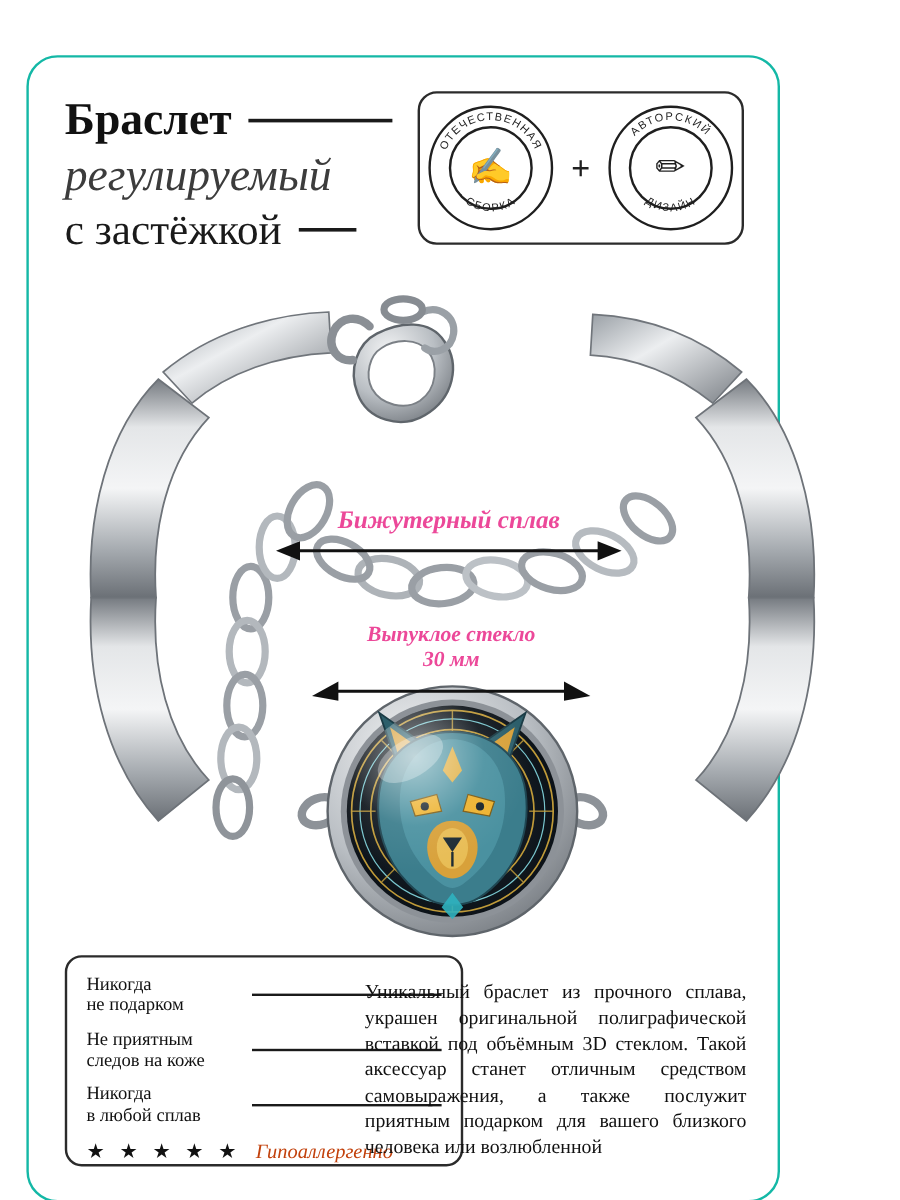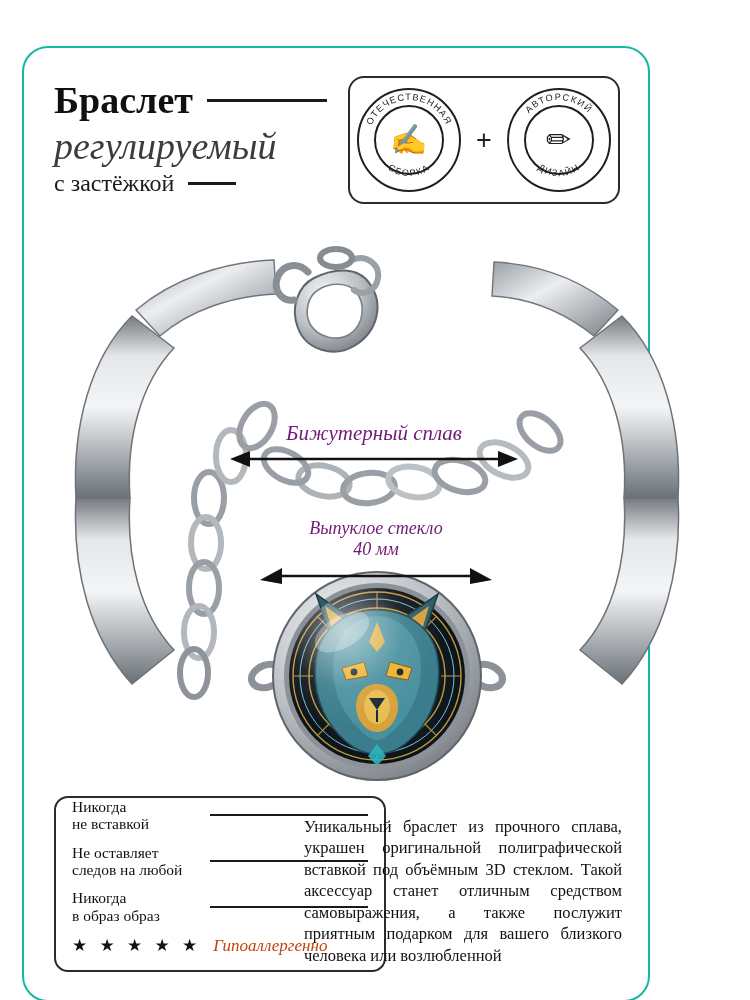--- a/index.html
+++ b/index.html
@@ -46,21 +46,21 @@
     letter-spacing: 0px;
   }
   .title-2 {
     font-size: 38px;
     font-style: italic;
     color: #3c3c3c;
     letter-spacing: 0px;
     text-align: center;
   }
   .title-3 {
-    font-size: 24px;
+    font-size: 36px;
     color: #1a1a1a;
   }
   .rule {
     height: 3px;
     background: #1a1a1a;
     margin-left: 14px;
     flex: 0 0 auto;
   }
   .rule-1 { width: 120px; }
   .rule-3 { width: 48px; }
@@ -119,40 +119,41 @@
     left: 0;
     top: 150px;
     width: 706px;
     height: 610px;
   }
 
   
   .callout {
     position: absolute;
     text-align: center;
-    color: #701a75;
+    color: #ec4899;
+    font-weight: bold;
   }
   .callout .txt {
     font-size: 21px;
     font-style: italic;
     white-space: nowrap;
   }
   .callout .txt.b2 { font-size: 18px; }
 
   
   .features {
     position: absolute;
     left: 30px;
     bottom: 28px;
     width: 332px;
     height: 176px;
     border: 2px solid #2b2b2b;
     border-radius: 14px;
     box-sizing: border-box;
-    padding: 0 16px 10px 16px;
+    padding: 14px 16px 10px 16px;
   }
   .feature-row {
     display: flex;
     align-items: center;
     margin-bottom: 11px;
   }
   .feature-text {
     font-size: 15.5px;
     line-height: 1.12;
     color: #111;
@@ -401,47 +402,47 @@
     <div class="txt">Бижутерный сплав</div>
     <svg width="300" height="26" viewBox="0 0 300 26">
       <line x1="24" y1="13" x2="276" y2="13" stroke="#111" stroke-width="2.5"></line>
       <path d="M 6,13 L 26,5 L 26,21 Z" fill="#111"></path>
       <path d="M 294,13 L 274,5 L 274,21 Z" fill="#111"></path>
     </svg>
   </div>
 
   <div class="callout" style="left:228px; top:470px; width:248px;">
     <div class="txt b2">Выпуклое стекло</div>
-    <div class="txt b2">40 мм</div>
+    <div class="txt b2">30 мм</div>
     <svg width="248" height="26" viewBox="0 0 248 26" style="margin-top:4px;">
       <line x1="28" y1="12" x2="220" y2="12" stroke="#111" stroke-width="2.5"></line>
       <path d="M 8,16 L 30,4 L 30,20 Z" fill="#111"></path>
       <path d="M 240,16 L 218,4 L 218,20 Z" fill="#111"></path>
     </svg>
   </div>
 
   <div class="features">
     <div class="feature-row">
       <div class="feature-text">
         <div>Никогда</div>
-        <div>не вставкой</div>
+        <div>не подарком</div>
       </div>
       <div class="feature-rule"></div>
     </div>
     <div class="feature-row">
       <div class="feature-text">
-        <div>Не оставляет</div>
-        <div>следов на любой</div>
+        <div>Не приятным</div>
+        <div>следов на коже</div>
       </div>
       <div class="feature-rule"></div>
     </div>
     <div class="feature-row">
       <div class="feature-text">
         <div>Никогда</div>
-        <div>в образ образ</div>
+        <div>в любой сплав</div>
       </div>
       <div class="feature-rule"></div>
     </div>
     <div class="stars-row">
       <div class="stars">★ ★ ★ ★ ★</div>
       <div class="hypo">Гипоаллергенно</div>
     </div>
   </div>
 
   <div class="desc">Уникальный браслет из прочного сплава, украшен оригинальной полиграфической вставкой под объёмным 3D стеклом. Такой аксессуар станет отличным средством самовыражения, а также послужит приятным подарком для вашего близкого человека или возлюбленной</div>

